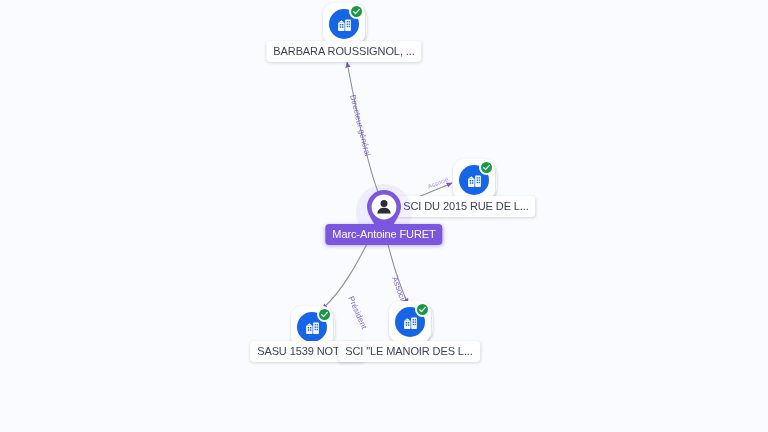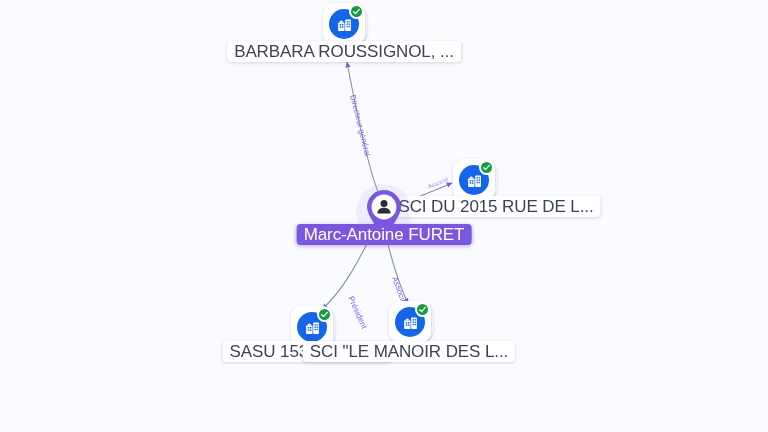--- a/index.html
+++ b/index.html
@@ -85,21 +85,21 @@
     background: rgba(140,120,240,0.10);
   }
 
   
   .node-label {
     position: absolute;
     transform: translateX(-50%);
     white-space: nowrap;
     background: #ffffff;
     color: #3c4257;
-    font-size: 17px;
+    font-size: 11px;
     line-height: 15px;
     padding: 3px 7px;
     border-radius: 4px;
     box-shadow: 0 1px 3px rgba(60,70,110,0.20);
     letter-spacing: -0.1px;
   }
   .node-label.selected {
     background: #7b57e0;
     color: #ffffff;
     font-weight: 400;
@@ -197,21 +197,21 @@
               <path d="M3.6 9 L7.5 6 L11.4 9 z" fill="#ffffff"></path>
             </svg>
           </div>
           <div class="check-badge">
             <svg width="9" height="9" viewBox="0 0 24 24" aria-hidden="true">
               <path d="M4.5 12.5 L9.5 17.5 L19.5 6.5" fill="none" stroke="#ffffff" stroke-width="3.4" stroke-linecap="round" stroke-linejoin="round"></path>
             </svg>
           </div>
         </div>
       </div>
-      <div class="node-label" style="left: 496px; top: 196px;">SCI DU 2015 RUE DE L...</div>
+      <div class="node-label" style="left: 466px; top: 196px;">SCI DU 2015 RUE DE L...</div>
       <div class="node" style="left: 384px; top: 212px;">
         <div class="pin-halo"></div>
         <div class="pin">
           <svg width="42" height="50" viewBox="0 0 42 50" aria-hidden="true">
             <path d="M21 49 C21 49 4 29.5 4 19 A17 17 0 0 1 38 19 C38 29.5 21 49 21 49 z" fill="#7b57e0"></path>
             <circle cx="21" cy="19" r="12.4" fill="#ffffff"></circle>
             <circle cx="21" cy="15.6" r="3.5" fill="#2b2b3a"></circle>
             <path d="M14.4 25.6 C14.4 21.7 17.4 19.8 21 19.8 C24.6 19.8 27.6 21.7 27.6 25.6 z" fill="#2b2b3a"></path>
           </svg>
         </div>

